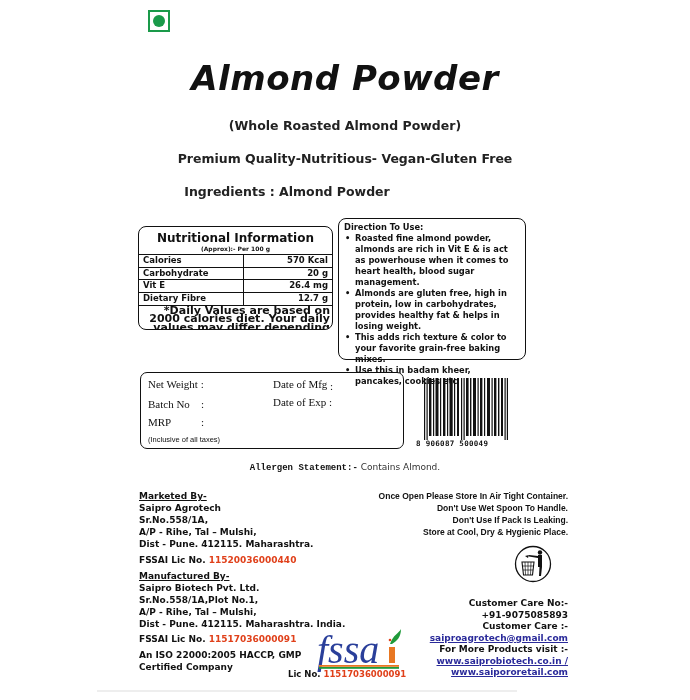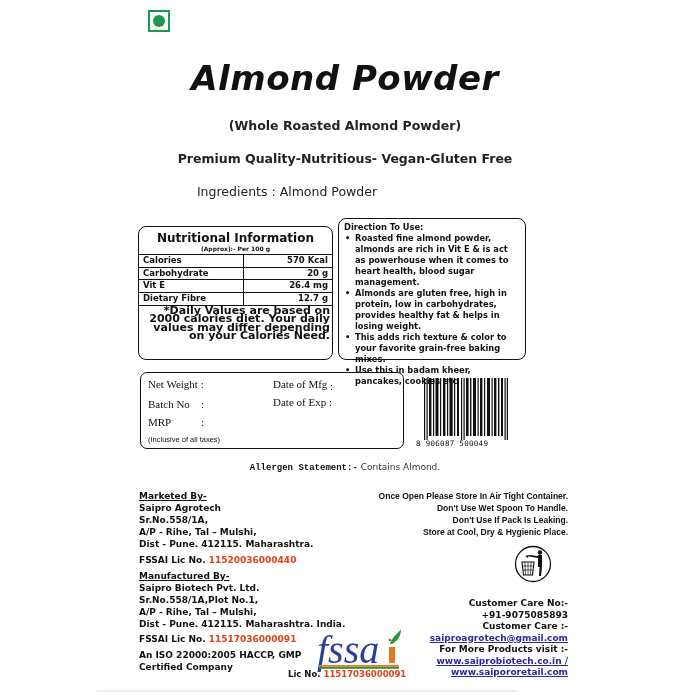--- a/index.html
+++ b/index.html
@@ -6,41 +6,41 @@
   html, body { width: 690px; height: 700px; background: #ffffff; overflow: hidden; }
   body { position: relative; font-family: "DejaVu Sans", sans-serif; color: #111; }
   .abs { position: absolute; }
 
   .veg-mark { left: 148px; top: 10px; width: 22px; height: 22px; border: 2px solid #1a9a4a; }
   .veg-mark .dot { position: absolute; left: 3px; top: 3px; width: 12px; height: 12px; border-radius: 50%; background: #1a9a4a; }
 
   .title { left: 0; width: 690px; top: 58px; text-align: center; font-family: "DejaVu Sans", sans-serif; font-weight: bold; font-style: italic; font-size: 34px; letter-spacing: 0.5px; color: #111; }
   .subtitle { left: 0; width: 690px; top: 118px; text-align: center; font-weight: bold; font-size: 12.5px; color: #222; }
   .tagline { left: 0; width: 690px; top: 151px; text-align: center; font-weight: bold; font-size: 12.5px; color: #222; }
-  .ingredients { left: 0; width: 574px; top: 184px; text-align: center; font-weight: normal; font-size: 12.5px; color: #222; }
-
-  .nutri-box { left: 138px; top: 226px; width: 195px; height: 134px; border: 1.5px solid #111; border-radius: 8px; overflow: hidden; }
+  .ingredients { left: 0; width: 574px; top: 184px; text-align: center; font-weight: bold; font-size: 12.5px; color: #222; }
+
+  .nutri-box { left: 138px; top: 226px; width: 195px; height: 104px; border: 1.5px solid #111; border-radius: 8px; overflow: hidden; }
   .nutri-head { text-align: center; font-weight: bold; font-size: 12px; line-height: 14px; padding-top: 4px; }
   .nutri-sub { text-align: center; font-weight: bold; font-size: 6px; line-height: 8px; padding-bottom: 1px; }
   .nutri-table { width: 100%; border-collapse: collapse; font-size: 8.5px; font-weight: bold; }
   .nutri-table td { border-top: 1.2px solid #111; padding: 0 4px; height: 12.5px; line-height: 11px; }
   .nutri-table td.val { text-align: right; border-left: 1.2px solid #111; width: 46%; }
   .nutri-note { border-top: 1.2px solid #111; text-align: right; font-size: 11px; font-weight: bold; line-height: 8.5px; padding: 1px 2px; }
 
   .dir-box { left: 338px; top: 218px; width: 188px; height: 142px; border: 1.5px solid #111; border-radius: 8px; padding: 3px 5px; font-size: 8.3px; font-weight: bold; line-height: 11px; }
   .dir-box ul { list-style: none; }
   .dir-box li { position: relative; padding-left: 11px; }
   .dir-box li::before { content: "•"; position: absolute; left: 1px; top: 0; }
 
   .batch-box { left: 140px; top: 372px; width: 264px; height: 77px; border: 1.5px solid #111; border-radius: 7px; font-family: "Liberation Serif", serif; font-size: 11px; }
   .batch-box .f { position: absolute; }
   .batch-box .note { font-family: "Liberation Sans", sans-serif; font-size: 7.5px; }
 
   .barcode { left: 424px; top: 378px; width: 84px; height: 62px; }
-  .barcode-digits { left: 416px; top: 439px; width: 100px; font-family: "DejaVu Sans Mono", monospace; font-size: 7.5px; font-weight: normal; letter-spacing: 0.3px; }
+  .barcode-digits { left: 416px; top: 439px; width: 100px; font-family: "DejaVu Sans Mono", monospace; font-size: 7.5px; font-weight: bold; letter-spacing: 0.3px; }
 
   .allergen { left: 0; width: 690px; top: 462px; text-align: center; font-size: 9px; }
   .allergen b { font-weight: bold; font-family: Liberation Mono, monospace; }
   .allergen span.v { color: #333; }
 
   .left-info { left: 139px; font-size: 9px; font-weight: bold; line-height: 12px; color: #111; }
   .left-info .u { text-decoration: underline; }
   .red { color: #e0401a; }
 
   .store-info { right: 122px; top: 490px; text-align: right; font-family: "Liberation Sans", sans-serif; font-size: 8.5px; font-weight: bold; line-height: 12px; }

